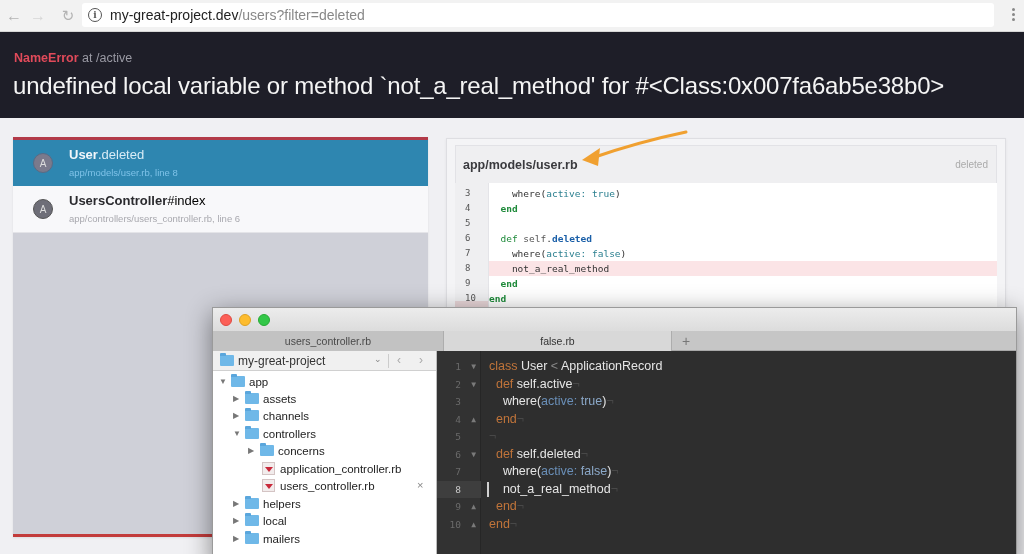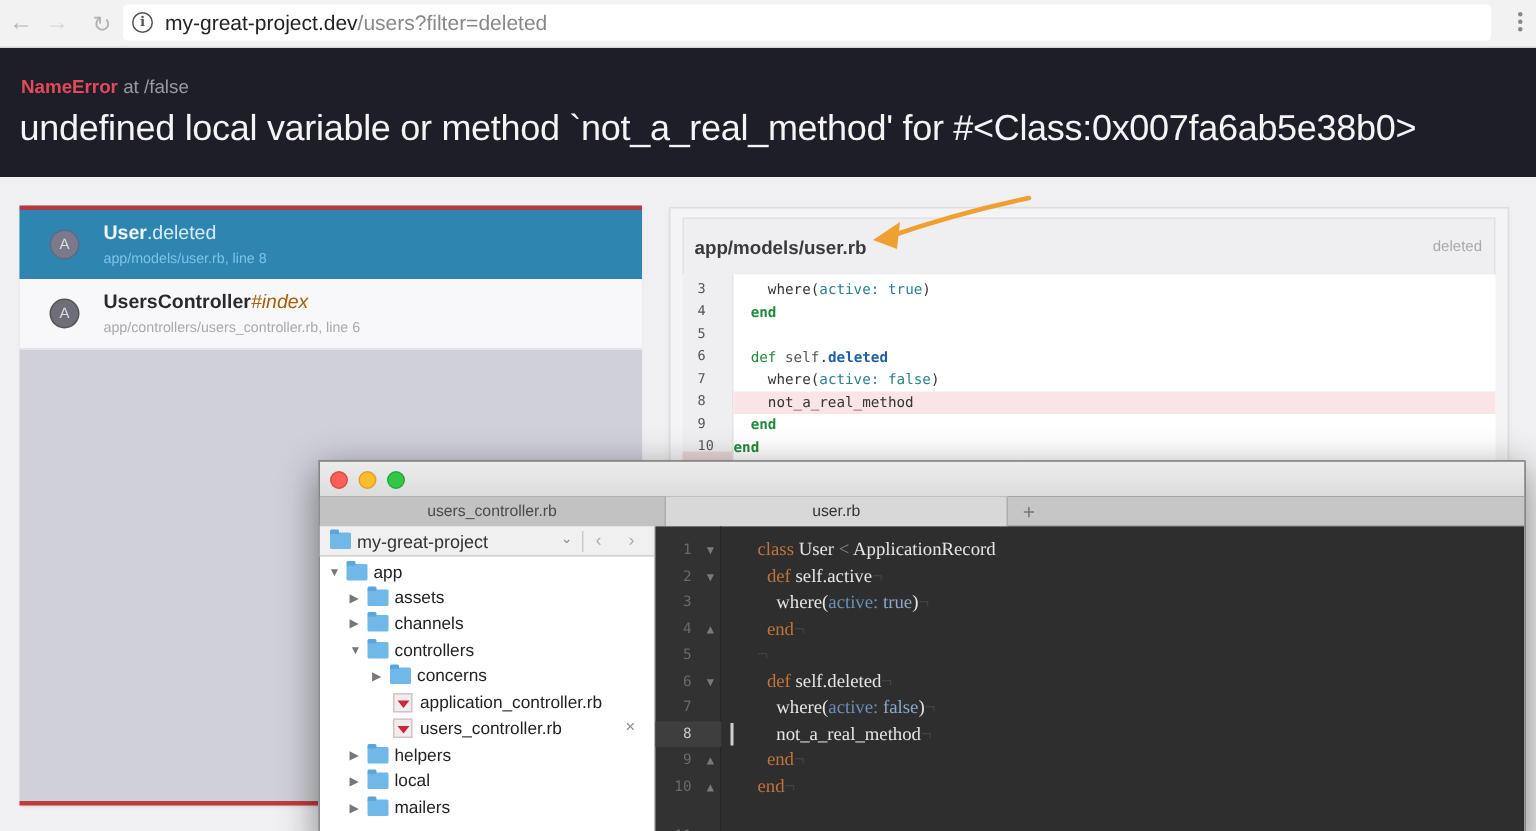--- a/index.html
+++ b/index.html
@@ -33,21 +33,21 @@
   .frame-item { position: relative; height: 46px; cursor: pointer; }
   .frame-item.active { background: #2e86b0; }
   .frame-item.normal { background: #f8f8fa; border-bottom: 1px solid #e4e4e8; height: 47px; }
   .frame-avatar { position: absolute; left: 20px; top: 13px; width: 20px; height: 20px; border-radius: 50%; background: #6e6e78; border: 1px solid #555; color: #ddd; font-size: 10px; display: flex; align-items: center; justify-content: center; }
   .frame-item.active .frame-avatar { background: #7a7a8c; border-color: #5a6a84; }
   .frame-title { position: absolute; left: 56px; top: 7px; font-size: 13px; font-weight: bold; }
   .frame-item.active .frame-title { color: #f2f6fa; }
   .frame-item.normal .frame-title { color: #2a2a2e; }
   .frame-method { font-weight: normal; }
   .frame-item.active .frame-method { color: #d8ecf6; }
-  .frame-item.normal .frame-method { color: #a16207; font-style: italic; }
+  .frame-item.normal .frame-method { color: #000000; }
   .frame-loc { position: absolute; left: 56px; top: 27px; font-size: 9.5px; }
   .frame-item.active .frame-loc { color: #7ec2e8; }
   .frame-item.normal .frame-loc { color: #a8a8ae; }
 
   
   .code-panel { position: absolute; left: 446px; top: 138px; width: 560px; height: 180px; background: #f4f4f6; border: 1px solid #dedee2; box-shadow: 0 1px 3px rgba(0,0,0,0.06); }
   .code-head { position: absolute; left: 8px; top: 6px; right: 8px; height: 38px; background: #efeff1; border: 1px solid #e2e2e6; border-bottom: none; }
   .code-file { position: absolute; left: 7px; top: 12px; font-size: 12.5px; font-weight: bold; color: #3a3a3e; }
   .code-method { position: absolute; right: 8px; top: 13px; font-size: 10px; color: #aaa; }
   .code-body { position: absolute; left: 8px; top: 44px; right: 8px; bottom: 0; background: #f4f4f6; }
@@ -95,21 +95,21 @@
   .file-icon::after { content: ""; position: absolute; left: 2px; top: 4px; border-left: 4px solid transparent; border-right: 4px solid transparent; border-top: 5px solid #c8283a; }
   .close-x { position: absolute; left: 204px; font-size: 11px; color: #888; cursor: pointer; }
 
   .ed-gutter { position: absolute; left: 224px; top: 43px; width: 44px; bottom: 0; background: #323232; border-right: 1px solid #262626; }
   .ed-code { position: absolute; left: 268px; top: 43px; right: 0; bottom: 0; background: #2e2e2e; }
   .eg-line { position: absolute; left: 0; width: 44px; height: 17.5px; font-family: "DejaVu Sans Mono", monospace; font-size: 9.5px; line-height: 17.5px; color: #6a6a6a; }
   .eg-num { position: absolute; right: 20px; text-align: right; }
   .eg-fold { position: absolute; right: 5px; font-size: 8px; color: #7a7a7a; }
   .eg-line.cur { background: #3e3e3e; }
   .eg-line.cur .eg-num { color: #c8c8c8; }
-  .ec-line { position: absolute; left: 24px; height: 17.5px; font-family: Liberation Serif, serif; font-size: 12.5px; line-height: 17.5px; color: #e6e6e6; white-space: pre; text-align: right; }
+  .ec-line { position: absolute; left: 8px; height: 17.5px; font-family: Liberation Sans, sans-serif; font-size: 12.5px; line-height: 17.5px; color: #e6e6e6; white-space: pre; text-align: right; }
   .k-class { color: #c0743a; }
   .k-def { color: #c0743a; }
   .k-end { color: #c0743a; }
   .k-lt { color: #888; }
   .k-sym { color: #6a8fb8; }
   .k-const { color: #8ba8c8; }
   .inv { color: #484848; }
   .cursor { position: absolute; left: 6px; width: 1.5px; height: 15px; background: #d0d0d0; }
 </style>
 </head>
@@ -135,21 +135,21 @@
     <div class="menu-dots">
         <span></span>
         <span></span>
         <span></span>
       </div>
   </div>
 
   <div class="error-header">
     <div class="error-sub">
       <span class="error-class">NameError</span>
-      <span>at /false</span>
+      <span>at /active</span>
     </div>
     <div class="error-msg">undefined local variable or method `not_a_real_method' for #&lt;Class:0x007fa6ab5e38b0&gt;</div>
   </div>
 
   <div class="frames-panel">
     <div class="frame-item active">
       <div class="frame-avatar">A</div>
       <div class="frame-title"><span>User</span><span class="frame-method">.deleted</span></div>
       <div class="frame-loc">app/models/user.rb, line 8</div>
     </div>
@@ -187,21 +187,21 @@
   </svg>
 
   <div class="editor">
     <div class="ed-titlebar">
       <div class="traffic t-close"></div>
       <div class="traffic t-min"></div>
       <div class="traffic t-max"></div>
     </div>
     <div class="ed-tabs">
       <div class="ed-tab inactive">users_controller.rb</div>
-      <div class="ed-tab active">user.rb</div>
+      <div class="ed-tab active">false.rb</div>
       <div class="ed-tab-add">+</div>
     </div>
 
     <div class="ed-sidebar">
       <div class="project-bar">
         <span class="folder-icon"></span>
         <span>my-great-project</span>
         <span class="proj-caret">⌄</span>
         <span class="proj-sep"></span>
         <span class="proj-nav" style="left:184px;">‹</span>

